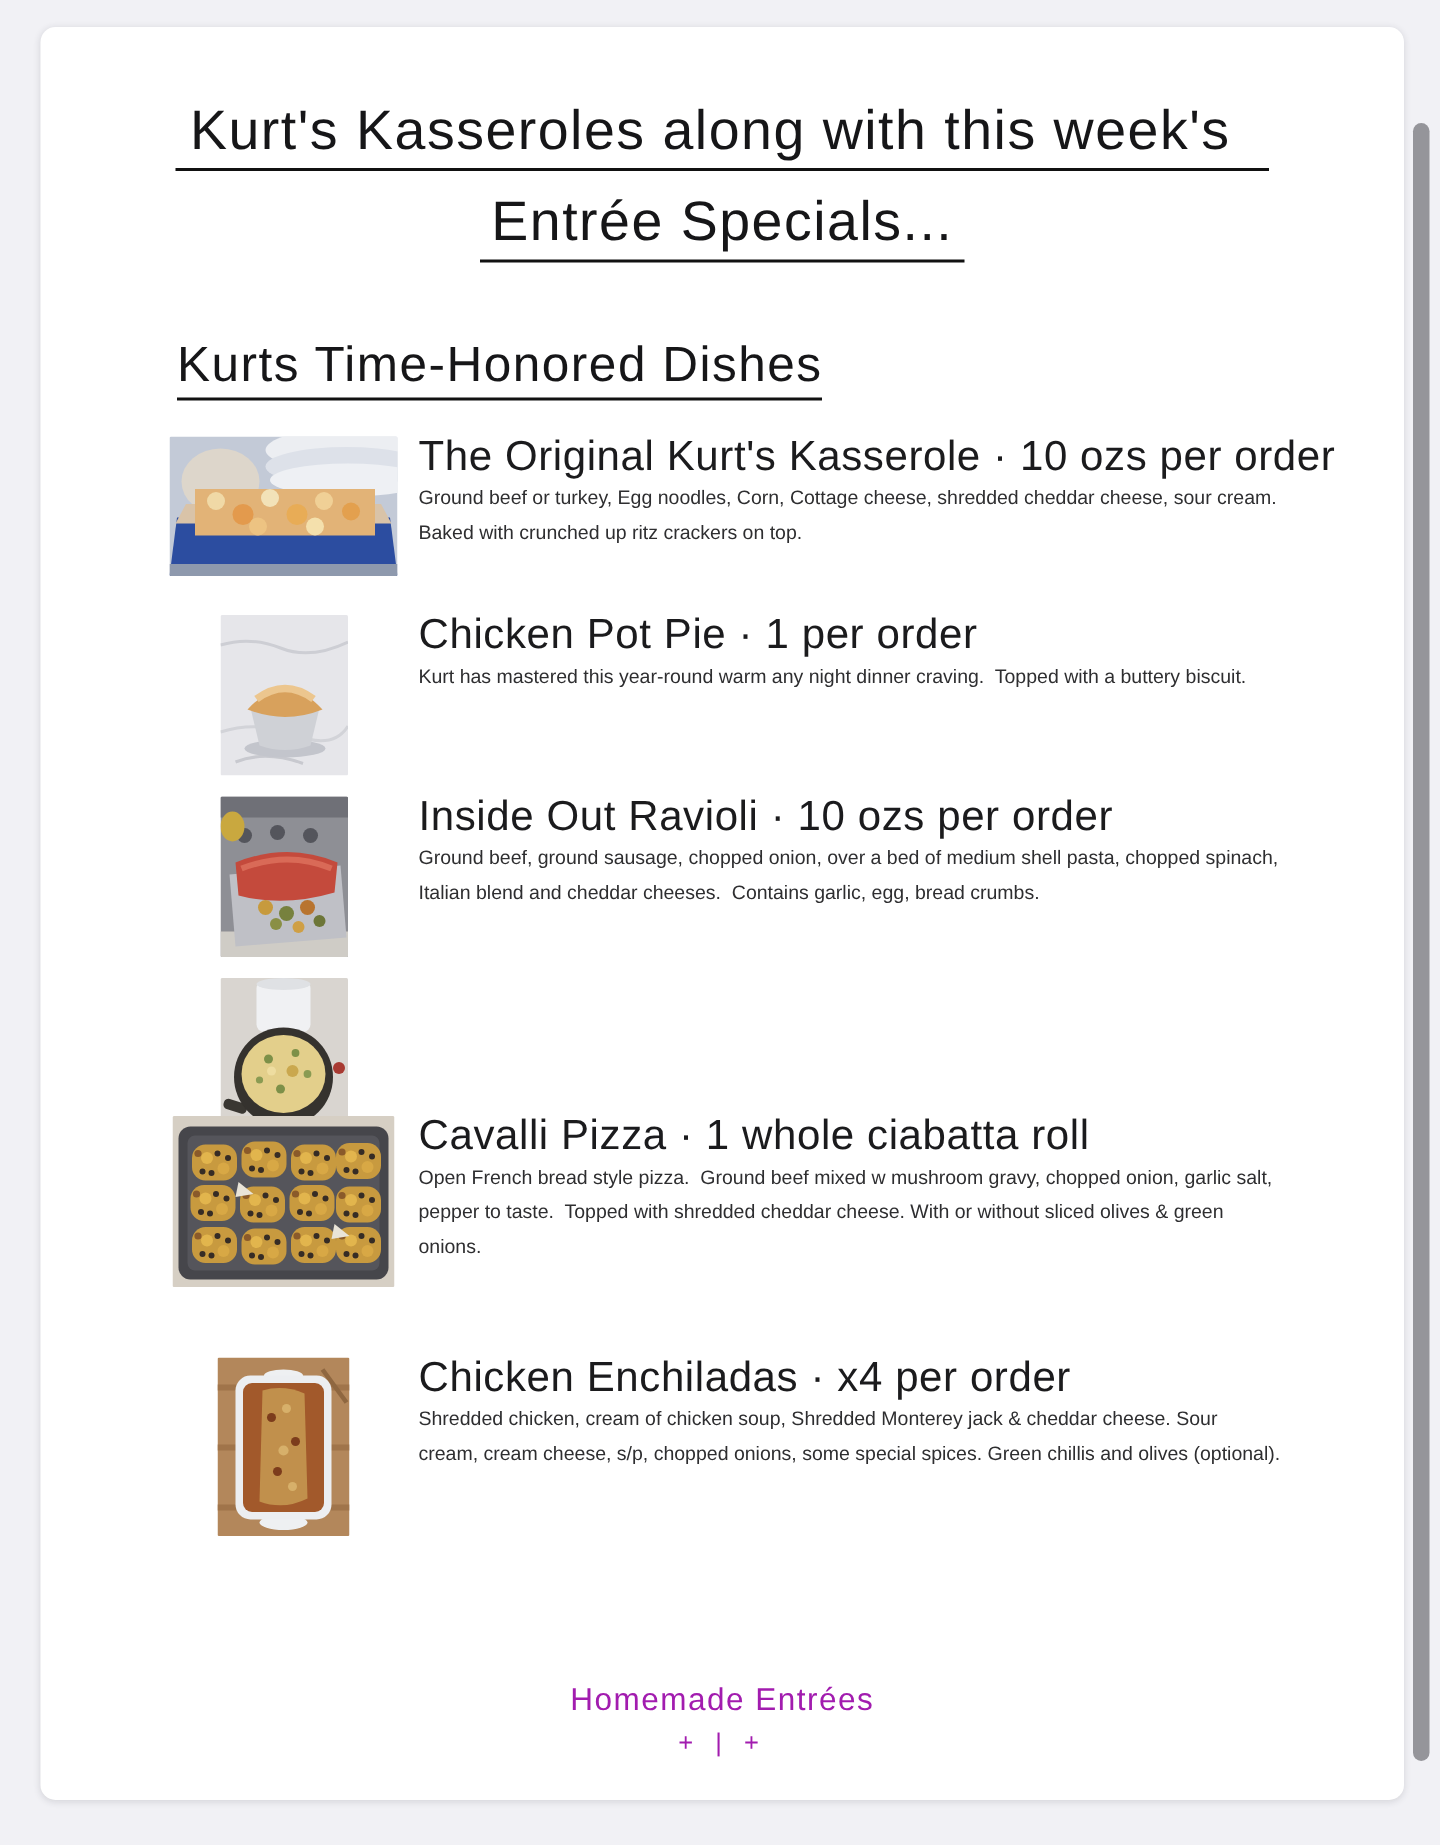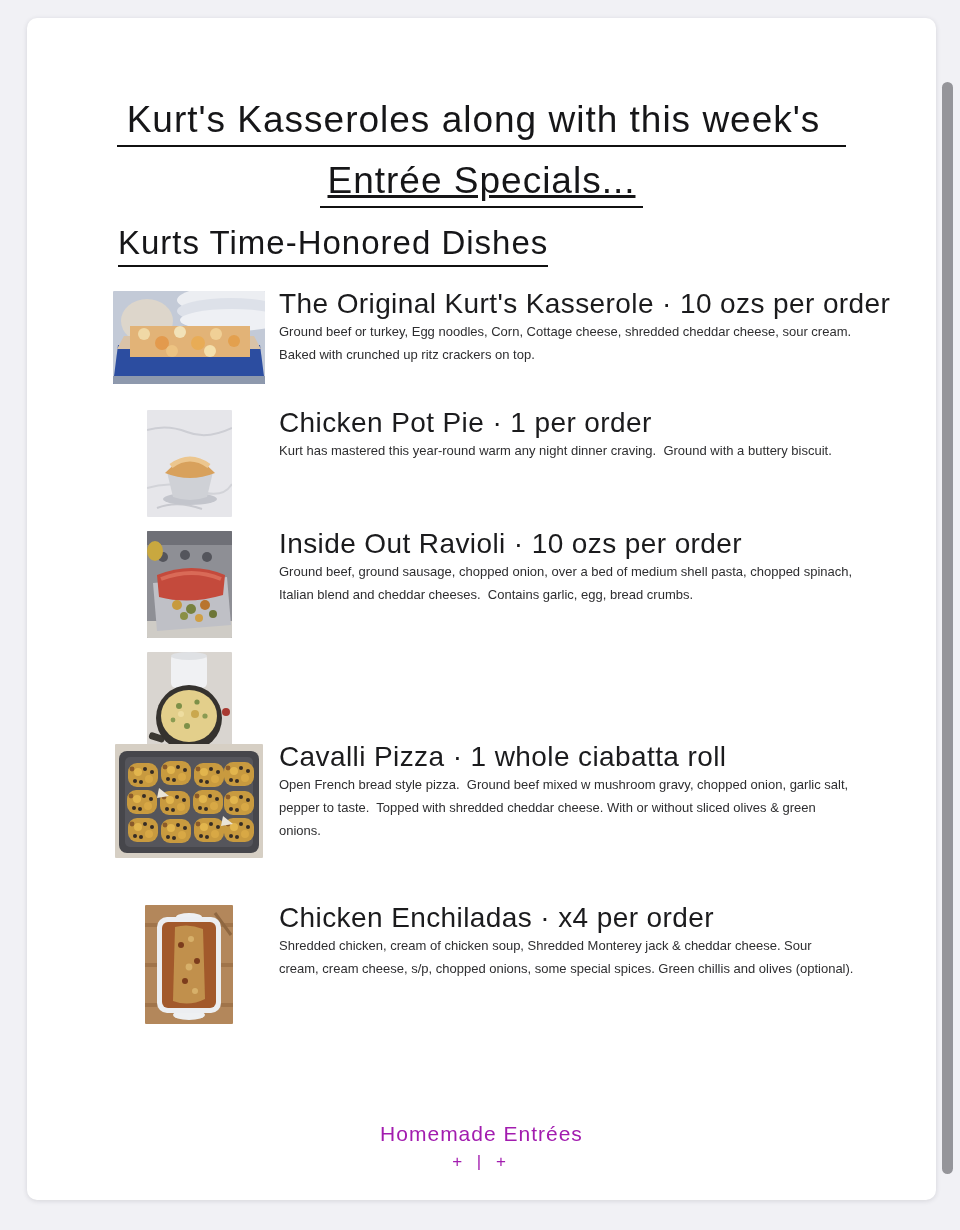--- a/index.html
+++ b/index.html
@@ -4,25 +4,25 @@
 <style>
   html,body{margin:0;padding:0;width:960px;height:1230px;background:#f1f1f5;overflow:hidden;
     font-family:"Liberation Sans",sans-serif;-webkit-font-smoothing:antialiased;}
   .canvas{position:relative;width:960px;height:1230px;}
   .page{position:absolute;left:27px;top:18px;width:909px;height:1182px;background:#ffffff;
     border-radius:10px;box-shadow:0 1px 5px rgba(40,40,60,.14);}
   
   .sb-thumb{position:absolute;left:942px;top:82px;width:11px;height:1092px;border-radius:6px;
     background:#95959a;}
   
-  .title{position:absolute;top:80px;left:0;right:0;text-align:center;color:#161618;}
+  .title{position:absolute;top:47px;left:0;right:0;text-align:center;color:#161618;}
   .title .tl{display:inline-block;font-size:37px;line-height:44px;letter-spacing:1px;
     border-bottom:2.5px solid #111;padding:0 26px 3px 10px;}
   .title .tl2{display:inline-block;font-size:37px;line-height:44px;letter-spacing:1px;
-    border-bottom:2.5px solid #111;padding:0 8px 3px 8px;margin-top:12px;text-decoration:underline;}
+    border-bottom:2.5px solid #111;padding:0 8px 3px 8px;margin-top:12px;}
   
   .section{position:absolute;top:206px;left:91px;margin:0;font-weight:400;color:#161618;}
   .section span{display:inline-block;font-size:33px;letter-spacing:1px;
     border-bottom:2.5px solid #111;padding-bottom:3px;}
   
   .row{position:absolute;left:86px;right:40px;display:flex;align-items:flex-start;}
   .r1{top:273px}.r2{top:392px}.r3{top:513px}.r4{top:634px}.r5{top:726px}.r6{top:887px}
   .ph{width:152px;flex:0 0 152px;display:flex;justify-content:center;}
   .ph svg{display:block;border-radius:1px;}
   .content{flex:1;margin-left:14px;min-width:0;}
@@ -84,21 +84,21 @@
           <path d="M0 78 Q25 70 50 80 T85 74" stroke="#d2d3d8" fill="none" stroke-width="2"></path>
           <path d="M10 98 Q30 90 55 99" stroke="#c8c9cf" fill="none" stroke-width="2"></path>
           <ellipse cx="43" cy="89" rx="27" ry="6" fill="#c3c5cc"></ellipse>
           <path d="M20 62 L66 62 L60 87 Q43 93 26 87 Z" fill="#cfd1d6"></path>
           <path d="M18 63 Q43 36 68 63 Q43 73 18 63 Z" fill="#d8a15c"></path>
           <path d="M24 56 Q43 42 62 56" stroke="#ecc68e" stroke-width="5" fill="none"></path>
         </svg>
       </div>
       <div class="content">
         <div class="item-name">Chicken Pot Pie · 1 per order</div>
-        <div class="item-desc">Kurt has mastered this year-round warm any night dinner craving.  Ground with a buttery biscuit.</div>
+        <div class="item-desc">Kurt has mastered this year-round warm any night dinner craving.  Topped with a buttery biscuit.</div>
       </div>
     </div>
 
     <div class="row r3">
       <div class="ph">
         <svg width="85" height="107" viewBox="0 0 85 107">
           <rect width="85" height="107" fill="#8e8f95"></rect>
           <rect x="0" y="0" width="85" height="14" fill="#6f7077"></rect>
           <circle cx="16" cy="26" r="5" fill="#54555c"></circle>
           <circle cx="38" cy="24" r="5" fill="#54555c"></circle>

